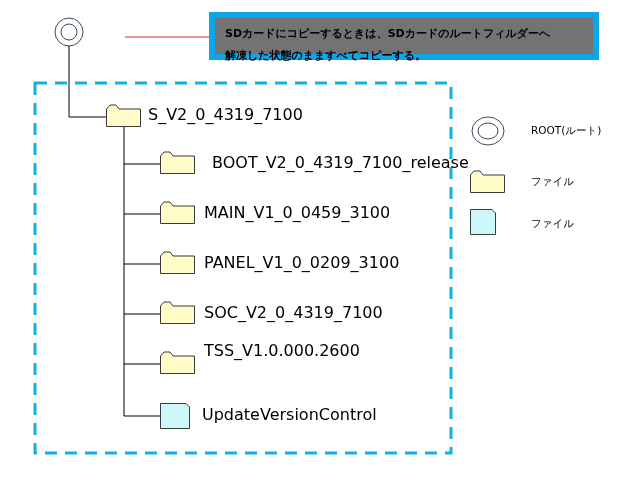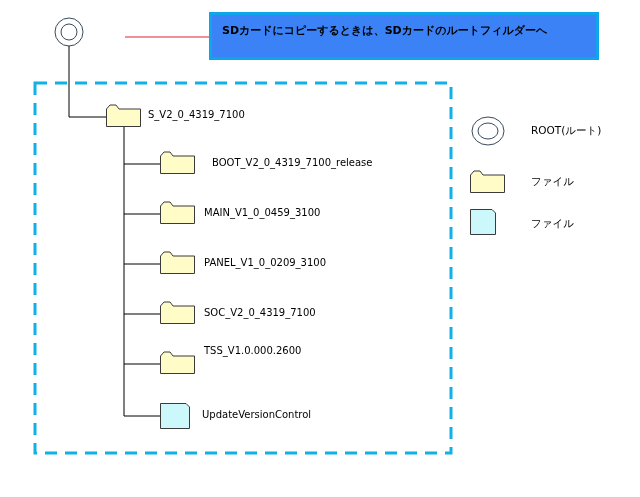--- a/index.html
+++ b/index.html
@@ -1,25 +1,25 @@
 <!DOCTYPE html>
 <html><head>
   <meta charset="utf-8">
   <style>
     html, body { margin: 0; padding: 0; background: #ffffff; }
     body { width: 640px; height: 497px; position: relative; overflow: hidden;
            font-family: "DejaVu Sans", "Liberation Sans", sans-serif; }
     svg.canvas { position: absolute; left: 0; top: 0; }
     .note {
       position: absolute; left: 209px; top: 12px; width: 390px; height: 48px;
-      border: 3px solid #0ea5e9; box-sizing: border-box; background: #3b82f6;
+      border: 6px solid #0ea5e9; box-sizing: border-box; background: #737373;
       font-size: 11px; font-weight: bold; color: #000; padding: 5px 0 0 10px; line-height: 22px;
     }
     .note div { white-space: nowrap; }
-    .label { position: absolute; font-size: 10px; color: #000; white-space: nowrap; line-height: 14px; }
+    .label { position: absolute; font-size: 16px; color: #000; white-space: nowrap; line-height: 14px; }
     .legend-label { position: absolute; font-size: 10.5px; color: #000; white-space: nowrap; }
   </style>
 </head>
 <body>
 
 <svg class="canvas" width="640" height="497" viewBox="0 0 640 497">
 
   <rect x="35" y="83" width="416" height="370" fill="none" stroke="#10b0e8" stroke-width="3" stroke-dasharray="12,8"></rect>
 
   <line x1="125" y1="37" x2="209" y2="37" stroke="#e0242b" stroke-width="1"></line>
@@ -71,20 +71,21 @@
   <g transform="translate(470,170)">
     <path d="M0.5,5 L4,1 L10,1 L13,5 L34.5,5 L34.5,22.5 L0.5,22.5 Z" fill="#fffcc8" stroke="#3a3a3a" stroke-width="1"></path>
   </g>
   <g transform="translate(470,209)">
     <path d="M0.5,0.5 L22,0.5 L25.5,4 L25.5,25.5 L0.5,25.5 Z" fill="#ccf8fc" stroke="#3a3a3a" stroke-width="1"></path>
   </g>
 </svg>
 
 <div class="note">
   <div>SDカードにコピーするときは、SDカードのルートフィルダーへ</div>
+  <div>解凍した状態のまますべてコピーする。</div>
 </div>
 
 <div class="label" style="left:148px; top:108px;">S_V2_0_4319_7100</div>
 
 <div id="child-labels">
     <div class="label" style="left: 204px; top: 156px; margin-left: 8px;">BOOT_V2_0_4319_7100_release</div>
     <div class="label" style="left: 204px; top: 206px;">MAIN_V1_0_0459_3100</div>
     <div class="label" style="left: 204px; top: 256px;">PANEL_V1_0_0209_3100</div>
     <div class="label" style="left: 204px; top: 306px; text-align: right;">SOC_V2_0_4319_7100</div>
     <div class="label" style="left: 204px; top: 344px;">TSS_V1.0.000.2600</div>

